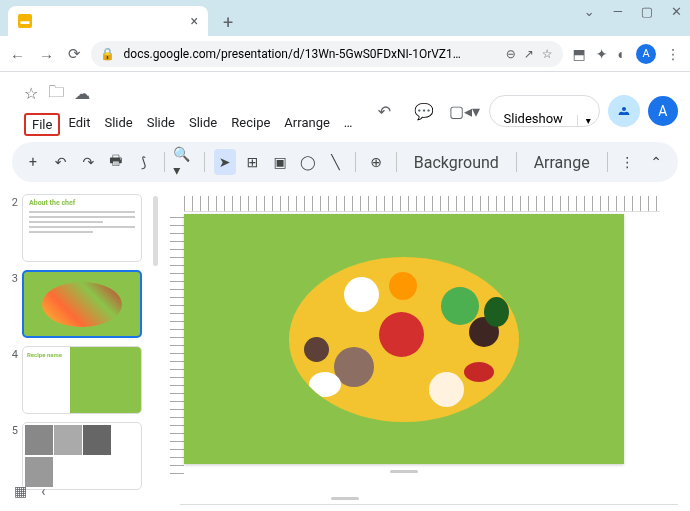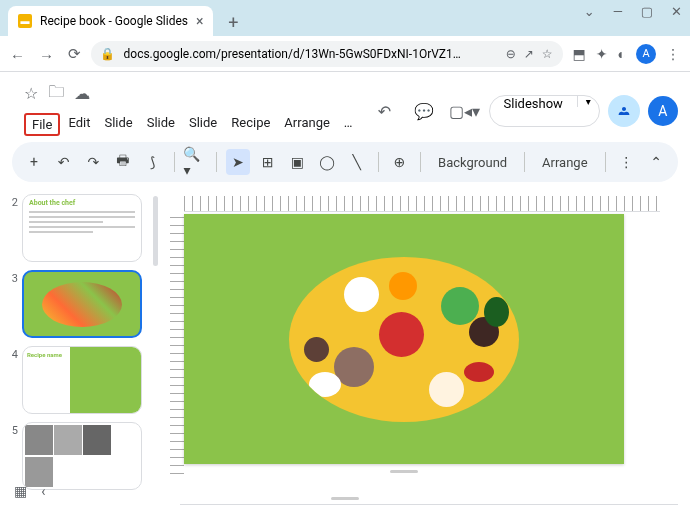--- a/index.html
+++ b/index.html
@@ -24,36 +24,36 @@
 .logo::after{content:'';position:absolute;inset:5px;background:#fff;border-radius:2px}
 .title-area{flex:1}
 .title-row{display:flex;align-items:center;gap:10px;font-size:16px;color:#5f6368}
 .doc-title{color:#202124;font-size:17px}
 .title-row span{cursor:pointer}
 .menu-row{display:flex;gap:2px;font-size:13px;color:#202124;margin-top:6px}
 .menu-row span{padding:2px 6px;cursor:pointer;border-radius:3px}
 .menu-row .file-hl{border:2px solid #d93025}
 .header-right{display:flex;align-items:center;gap:8px;padding-top:6px}
 .hdr-icon{width:32px;height:32px;display:flex;align-items:center;justify-content:center;color:#5f6368;cursor:pointer;font-size:16px;border-radius:50%}
-.slideshow-btn{height:32px;border:1px solid #dadce0;border-radius:16px;display:flex;align-items:flex-start}
+.slideshow-btn{height:32px;border:1px solid #dadce0;border-radius:16px;display:flex;align-items:flex-end}
 .slideshow-btn .main{padding:0 14px;font-size:13px;cursor:pointer}
 .slideshow-btn .drop{padding:0 8px;border-left:1px solid #dadce0;cursor:pointer;font-size:10px}
 .share-btn{width:32px;height:32px;border-radius:50%;background:#c2e7ff;display:flex;align-items:center;justify-content:center;cursor:pointer}
 .avatar-lg{width:30px;height:30px;border-radius:50%;background:#1a73e8;color:#fff;display:flex;align-items:center;justify-content:center;font-size:14px}
 .toolbar{height:40px;margin:6px 12px 0;background:#f0f4f9;border-radius:20px;display:flex;align-items:center;padding:0 10px;gap:6px;color:#444746;font-size:14px}
 .toolbar .tbi{width:26px;height:26px;display:flex;align-items:center;justify-content:center;cursor:pointer;border-radius:4px}
 .toolbar .tbi.active{background:#d3e3fd}
 .toolbar .sep{width:1px;height:20px;background:#c4c7c5;margin:0 3px}
-.toolbar .txtbtn{padding:0 8px;font-size:13px;cursor:pointer}
+.toolbar .txtbtn{padding:0 8px;font-size:16px;cursor:pointer}
 .toolbar .chev{margin-left:auto;cursor:pointer;padding:0 6px}
 .workspace{display:flex;height:310px;margin-top:4px}
 .thumbnails{width:160px;padding:8px 6px;overflow-y:auto;position:relative}
 .thumb-row{display:flex;gap:4px;margin-bottom:8px}
 .thumb-num{width:12px;font-size:11px;color:#5f6368;text-align:right;padding-top:2px}
-.thumb{width:120px;height:68px;border:1px solid #dadce0;border-radius:10px;background:#fff;overflow:hidden;position:relative;cursor:pointer}
+.thumb{width:120px;height:68px;border:1px solid #dadce0;border-radius:5px;background:#fff;overflow:hidden;position:relative;cursor:pointer}
 .thumb.selected{border:2px solid #1a73e8}
 .thumb2 .tt{color:#8bc34a;font-size:7px;font-weight:bold;padding:4px 6px}
 .thumb2 .lines{padding:0 6px}
 .thumb2 .ln{height:2px;background:#ccc;margin-bottom:3px}
 .thumb3{background:#8bc34a;display:flex;align-items:center;justify-content:center}
 .thumb3 .oval{width:80px;height:45px;border-radius:50%;background:linear-gradient(45deg,#f4c430,#ff6b35,#8bc34a,#d32f2f);position:relative;overflow:hidden}
 .thumb4{display:flex}
 .thumb4 .l{width:40%;padding:4px}
 .thumb4 .l .rn{font-size:6px;color:#8bc34a;font-weight:bold}
 .thumb4 .r{width:60%;background:#8bc34a}
@@ -85,21 +85,20 @@
 .bottom-left{position:absolute;left:14px;bottom:12px;display:flex;gap:14px;color:#5f6368;font-size:14px}
 .bottom-left span{cursor:pointer}
 svg{width:16px;height:16px}
 </style>
 </head>
 <body>
 
 <div class="chrome-top">
   <div class="tab">
     <div class="tab-icon">▬</div>
-    <span>Recipe book - Google Slides</span>
     <span class="tab-close">×</span>
   </div>
   <div class="new-tab">+</div>
   <div class="win-controls">
     <span>⌄</span>
     <span>—</span>
     <span>▢</span>
     <span>✕</span>
   </div>
 </div>

